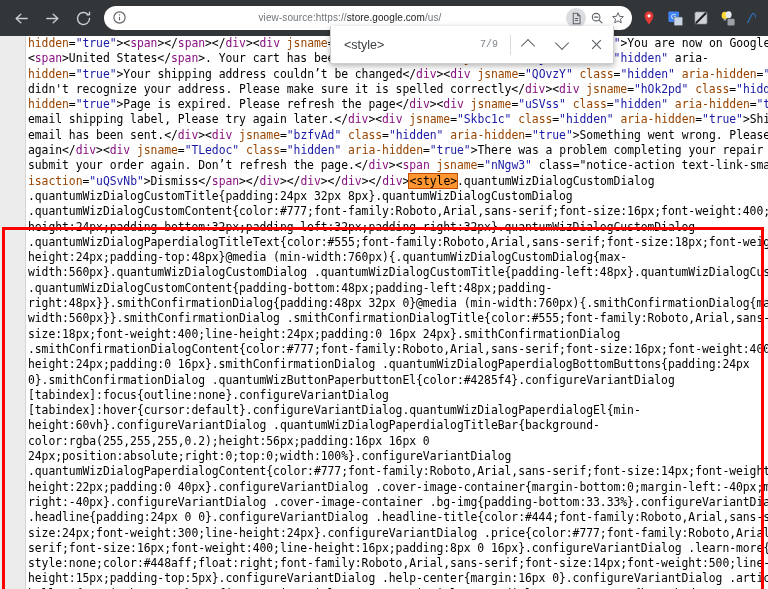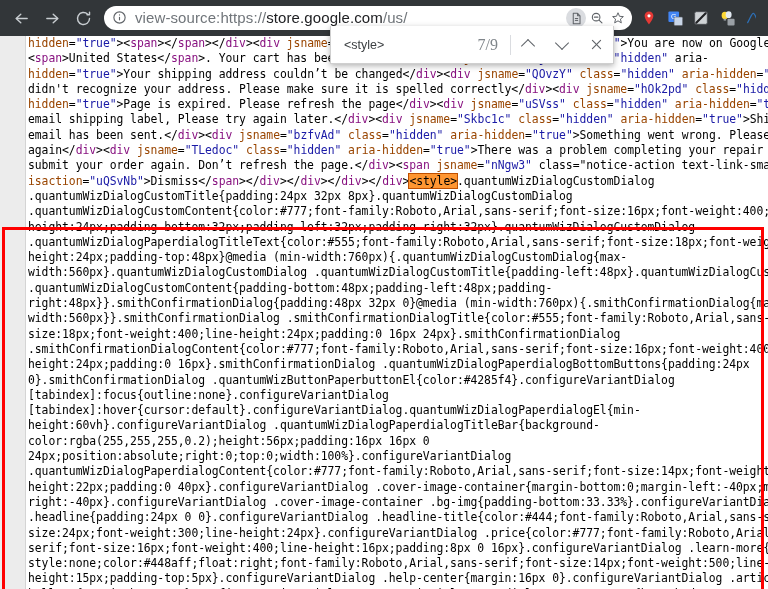--- a/index.html
+++ b/index.html
@@ -38,25 +38,26 @@
     min-width:0;
     position:relative;
   }
   #site-info-icon{
     width:16px;height:16px;flex:0 0 auto;margin-right:7px;
     color:#5f6368;
   }
   #url-text{
     flex:1 1 auto;
     font-family:"Liberation Sans",sans-serif;
-    font-size:15px;
+    font-size:10px;
     color:#70757a;
     white-space:nowrap;overflow:hidden;text-overflow:ellipsis;
     letter-spacing:.1px;
     line-height:24px;
+    text-align:center;
   }
   #url-text .host{color:#202124;}
   .omni-action{
     width:20px;height:20px;flex:0 0 auto;
     display:flex;align-items:center;justify-content:center;
     border-radius:50%;
     color:#5f6368;margin-left:1px;
   }
   .omni-action.active{background:#dadce0;}
   #ext-bar{
@@ -133,22 +134,22 @@
     border:none;outline:none;
     font-family:"Liberation Sans",sans-serif;
     font-size:12.5px;
     color:#3c4043;
     padding-left:13px;
     background:transparent;
     min-width:0;
   }
   #find-count{
     flex:0 0 auto;
-    font-family:Liberation Serif, serif;
-    font-size:16px;
+    font-family:Liberation Mono, monospace;
+    font-size:10px;
     color:#80868b;
     padding-right:12px;
     white-space:nowrap;
   }
   #find-sep{
     flex:0 0 auto;width:1px;height:20px;background:#dadce0;
   }
   .find-btn{
     flex:0 0 auto;
     width:34px;height:36px;

